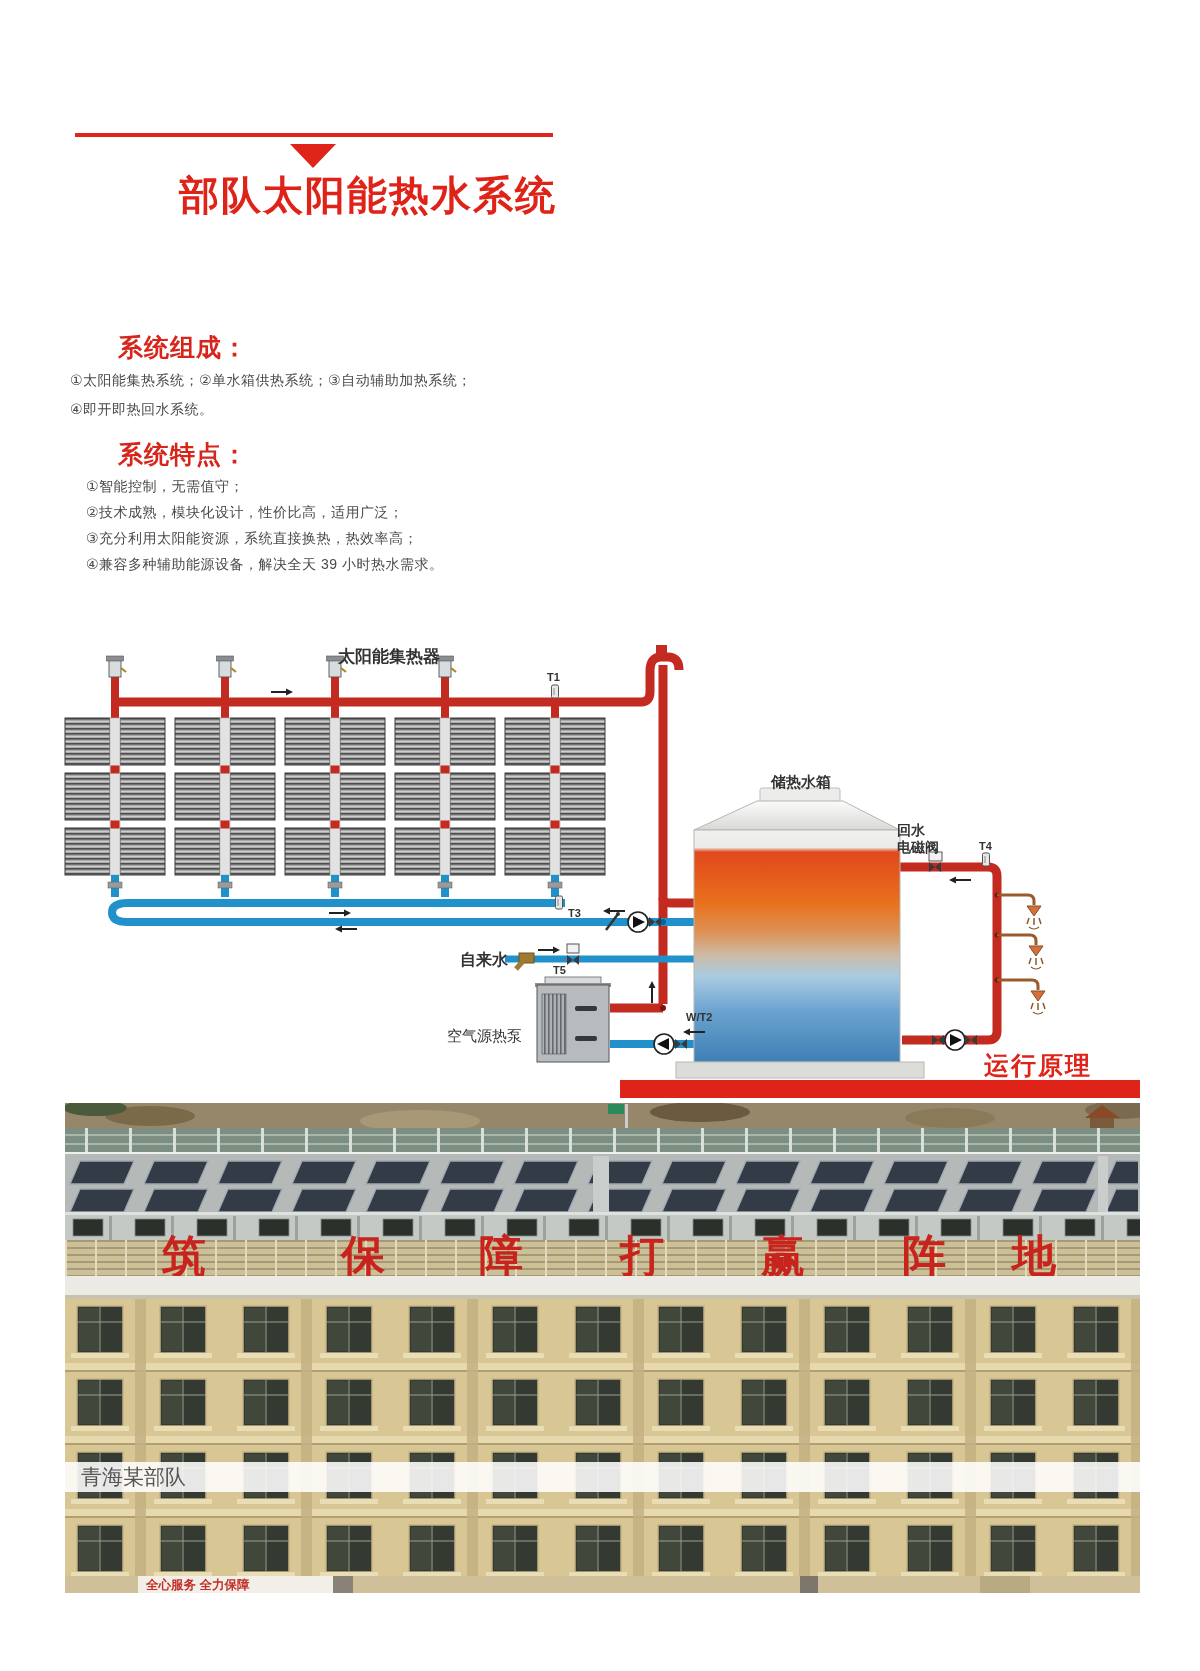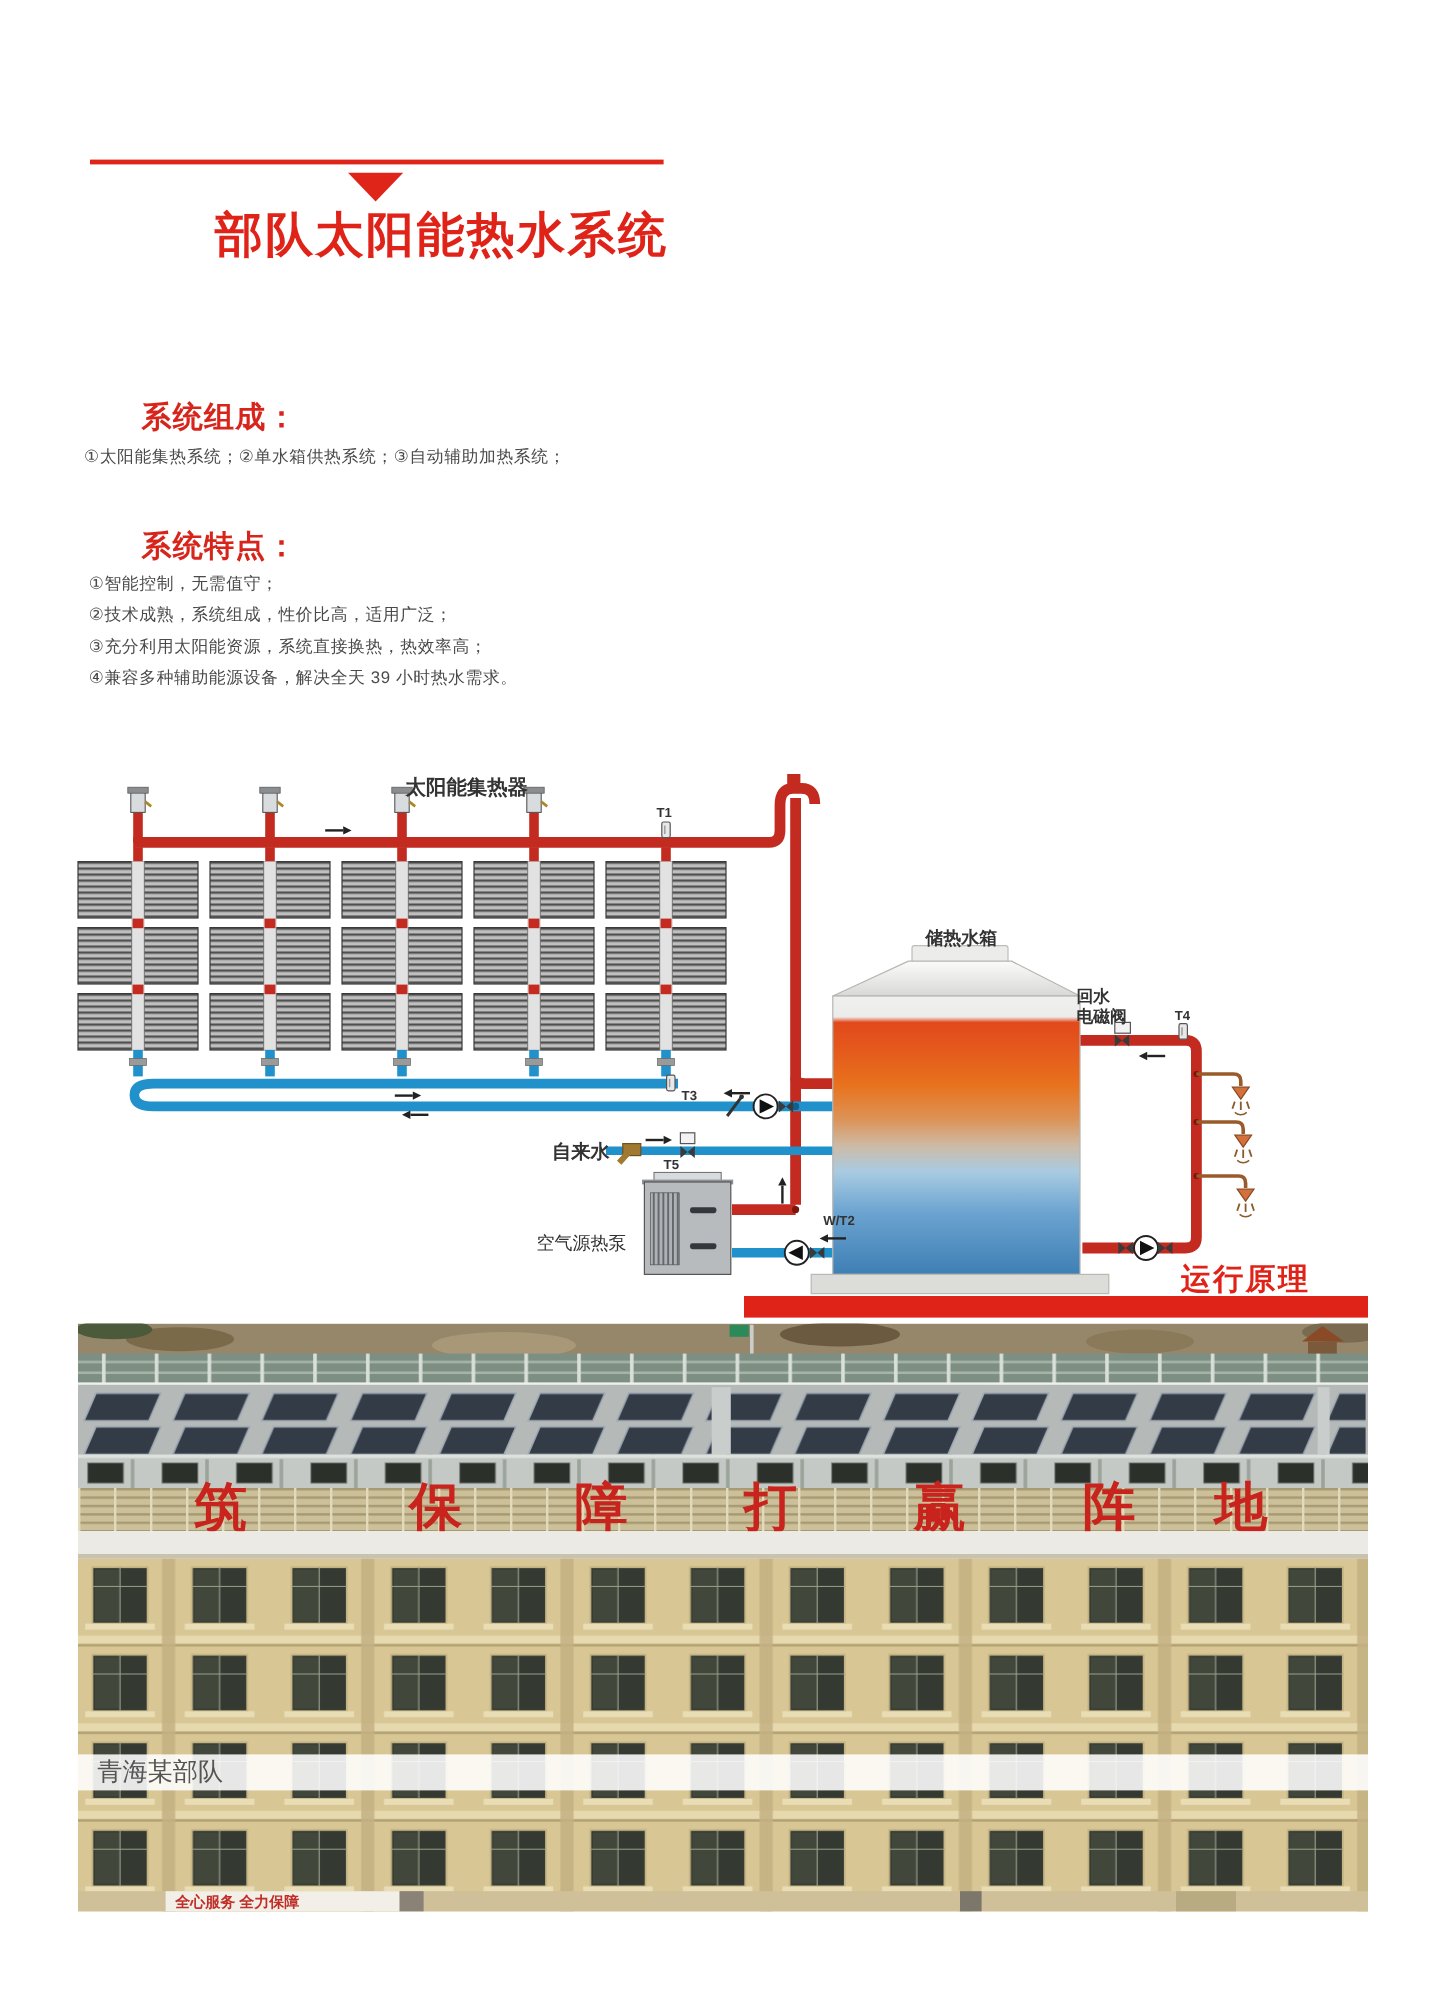--- a/index.html
+++ b/index.html
@@ -10,21 +10,21 @@
   .rule{left:75px;top:133px;width:478px;height:4px;background:#df2419;}
   .tri{left:290px;top:144px;width:0;height:0;border-left:23px solid transparent;
        border-right:23px solid transparent;border-top:24px solid #df2419;}
   .title{left:143px;top:168px;font-size:40px;font-weight:bold;color:#e02318;letter-spacing:2px;margin-left:36px;}
   
   .sec-head{font-size:25px;font-weight:bold;color:#d8251c;letter-spacing:1px;margin-left:48px;}
   .body-line{font-size:14px;color:#4a4a4a;letter-spacing:0.5px;}
   .comp-head{left:70px;top:331px;}
   .comp-lines{left:70px;top:366px;line-height:29px;}
   .feat-head{left:70px;top:438px;}
-  .feat-lines{left:74px;top:473px;line-height:26px;}
+  .feat-lines{left:86px;top:473px;line-height:26px;}
   
   .principle{left:870px;top:1049px;width:222px;text-align:right;font-size:25px;
              font-weight:bold;color:#e02318;letter-spacing:2px;}
   .redbar{left:620px;top:1080px;width:520px;height:18px;background:#e02318;}
   
   .caption{left:65px;top:1462px;width:1075px;height:30px;background:rgba(255,255,255,0.88);
            font-size:21px;color:#555;line-height:30px;padding-left:16px;box-sizing:border-box;}
   svg text{font-family:"Liberation Sans","DejaVu Sans",sans-serif;}
 </style>
 </head>
@@ -32,26 +32,27 @@
 
 <div class="page">
 
   <div class="abs rule"></div>
   <div class="abs tri"></div>
   <div class="abs title">部队太阳能热水系统</div>
 
   <div class="abs sec-head comp-head">系统组成：</div>
   <div class="abs comp-lines">
     <div class="body-line">①太阳能集热系统；②单水箱供热系统；③自动辅助加热系统；</div>
+    <div class="body-line">④即开即热回水系统。</div>
   </div>
 
   <div class="abs sec-head feat-head">系统特点：</div>
   <div class="abs feat-lines">
     <div class="body-line">①智能控制，无需值守；</div>
-    <div class="body-line">②技术成熟，系统组成，性价比高，适用广泛；</div>
+    <div class="body-line">②技术成熟，模块化设计，性价比高，适用广泛；</div>
     <div class="body-line">③充分利用太阳能资源，系统直接换热，热效率高；</div>
     <div class="body-line">④兼容多种辅助能源设备，解决全天 39 小时热水需求。</div>
   </div>
 
   <svg class="abs" style="left:0;top:600px" width="1140" height="500" viewBox="0 600 1140 500">
     <defs>
       <pattern id="pstripe" patternUnits="userSpaceOnUse" width="8" height="5">
         <rect width="8" height="5" fill="#a8a8a8"></rect>
         <rect width="8" height="1.6" fill="#4d4d4d"></rect>
         <rect y="3.1" width="8" height="1" fill="#d2d2d2"></rect>

